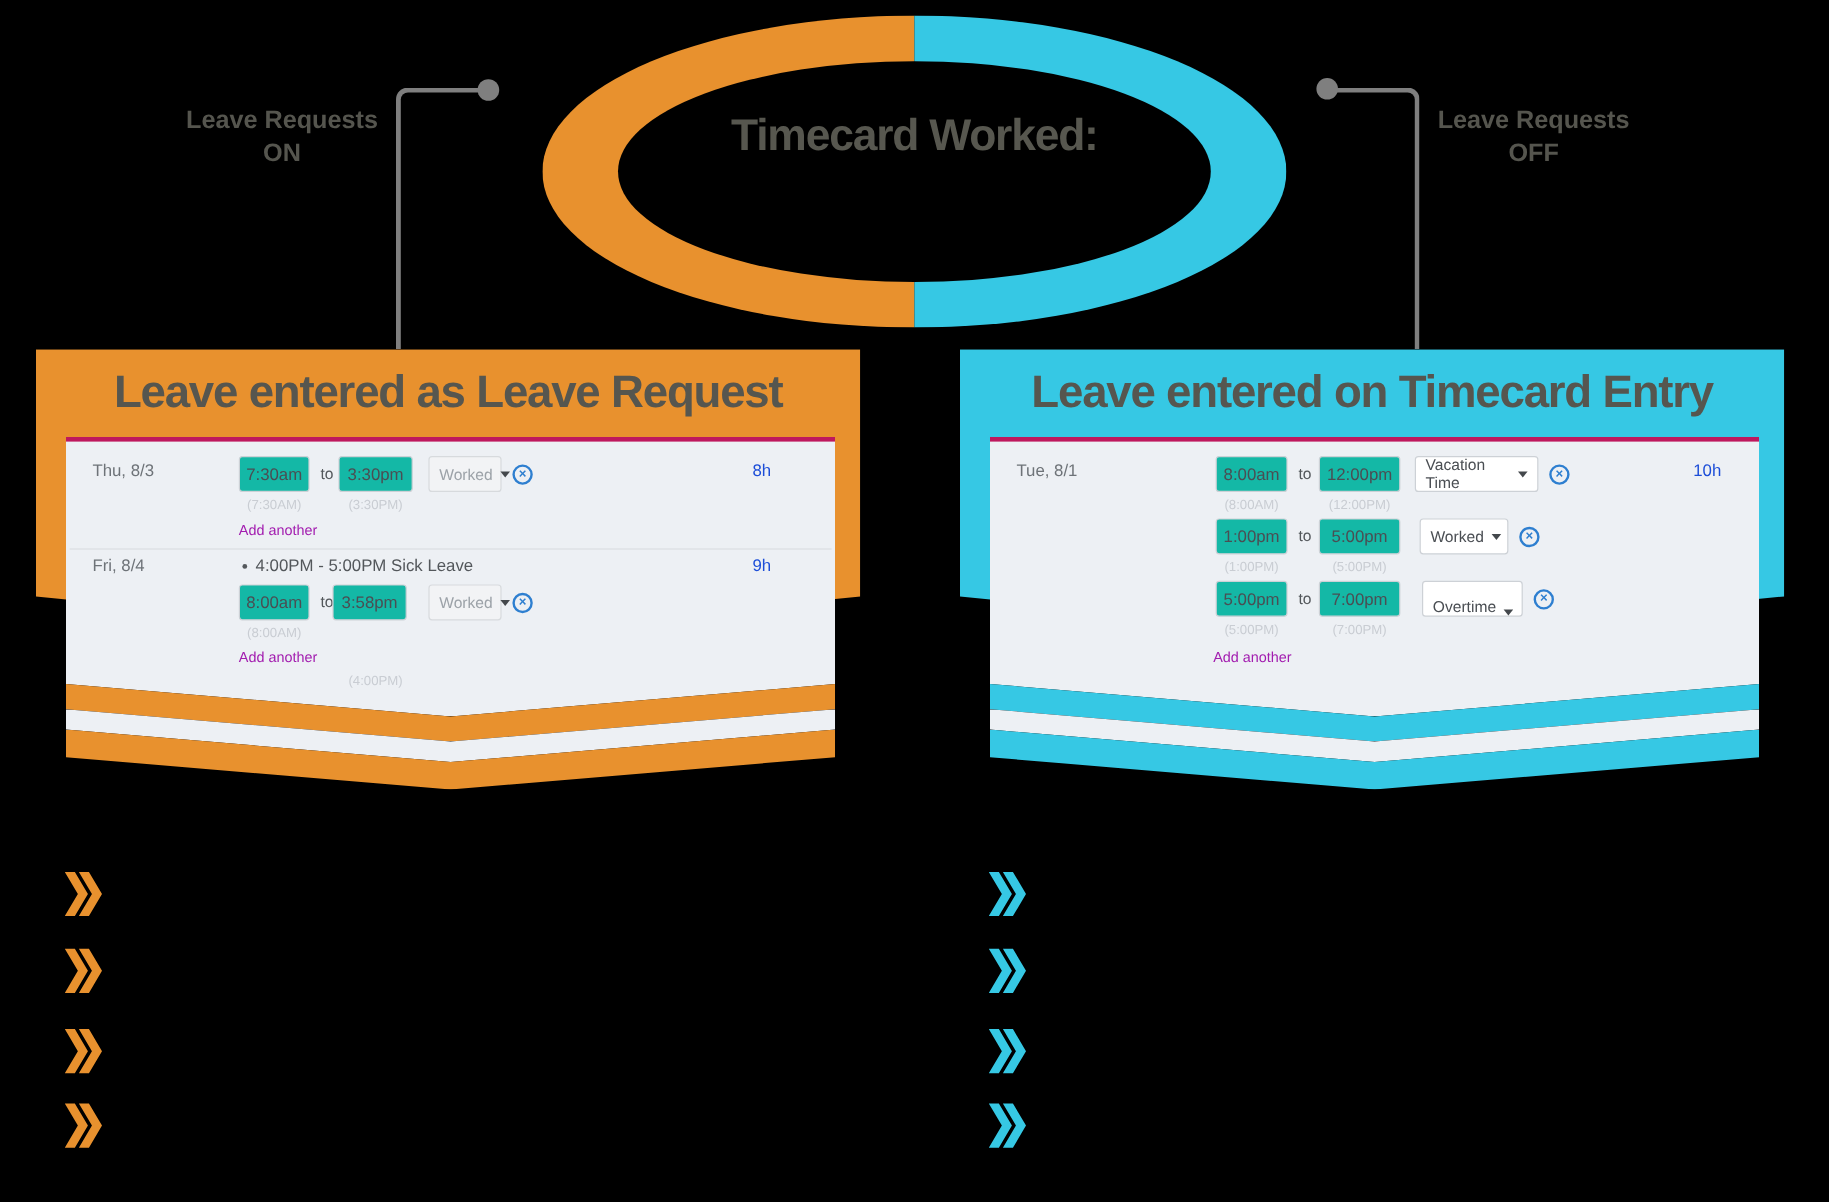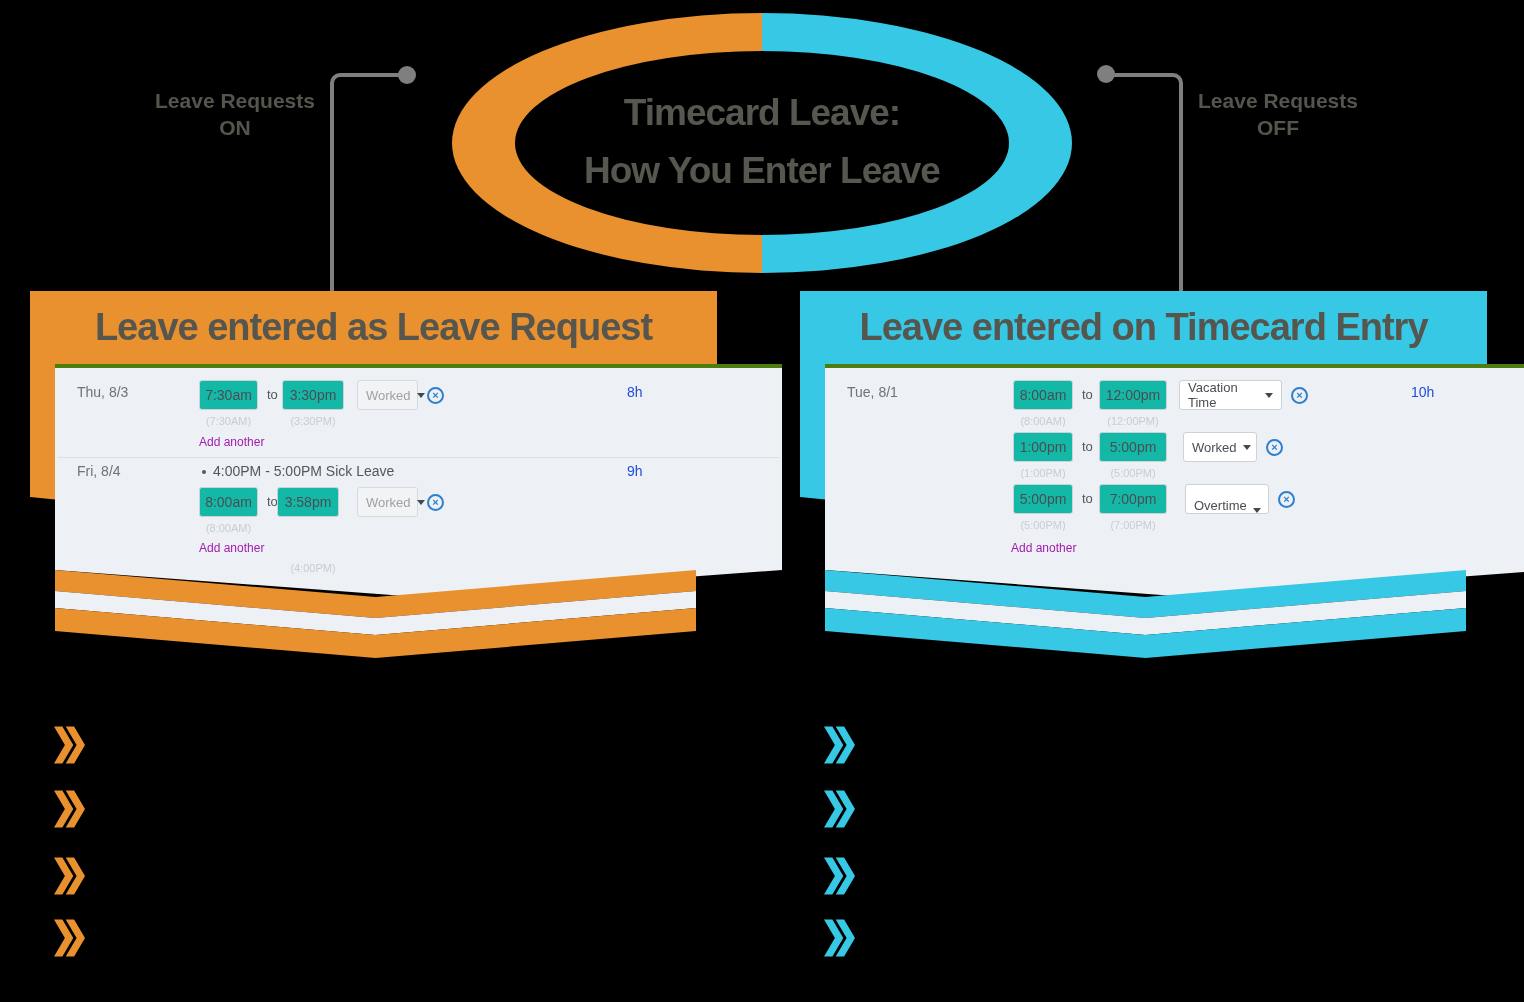--- a/index.html
+++ b/index.html
@@ -26,22 +26,22 @@
   .connector-dot { position:absolute; width:18px; height:18px; border-radius:50%; background:#7F7F7F; }
 
   
   .backing { position:absolute; width:687px; height:240px;
     clip-path:polygon(0 0, 100% 0, 100% 206px, 50% 240px, 0 206px); }
   .backing-left { left:30px; top:291px; background:#E8912E; }
   .backing-right { left:800px; top:291px; background:#36C8E4; }
   .panel-header { display:block; width:100%; height:73px; line-height:73px; text-align:center;
     font-size:38px; font-weight:bold; color:#56564F; letter-spacing:-1px; }
 
-  .panel { position:absolute; top:364px; width:727px; height:233px; background:#EDF0F4;
-    border-top:4px solid #4d7c0f;
+  .panel { position:absolute; top:364px; width:641px; height:233px; background:#EDF0F4;
+    border-top:4px solid #be185d;
     clip-path:polygon(0 0, 100% 0, 100% 206px, 50% 233px, 0 206px); }
   .panel-left { left:55px; }
   .panel-right { left:825px; }
 
   .stripe { position:absolute; width:641px; }
   .stripe-a { top:570px; height:48px; clip-path:polygon(0 0, 50% 27px, 100% 0, 100% 21px, 50% 48px, 0 21px); }
   .stripe-b { top:591px; height:44px; background:#EDF0F4; clip-path:polygon(0 0, 50% 27px, 100% 0, 100% 17px, 50% 44px, 0 17px); }
   .stripe-c { top:608px; height:50px; clip-path:polygon(0 0, 50% 27px, 100% 0, 100% 23px, 50% 50px, 0 23px); }
   .st-left { left:55px; } .st-right { left:825px; }
   .orange-fill { background:#E8912E; } .cyan-fill { background:#36C8E4; }
@@ -73,22 +73,21 @@
 <body>
 
 <div id="canvas">
 
   <svg class="ring-svg" width="620" height="260" viewBox="0 0 620 260">
     <path d="M310 0 A310 130 0 0 0 310 260 Z" fill="#E8912E"></path>
     <path d="M310 0 A310 130 0 0 1 310 260 Z" fill="#36C8E4"></path>
     <ellipse cx="310" cy="130" rx="247" ry="92" fill="#000000"></ellipse>
   </svg>
   <div class="main-title">
-    <div>Timecard Leave:</div>
-    <div>How You Enter Leave</div>
+    <div>Timecard Worked:</div>
   </div>
 
   <div class="callout callout-left">
     <div>Leave Requests</div>
     <div>ON</div>
   </div>
   <div class="callout callout-right">
     <div>Leave Requests</div>
     <div>OFF</div>
   </div>

